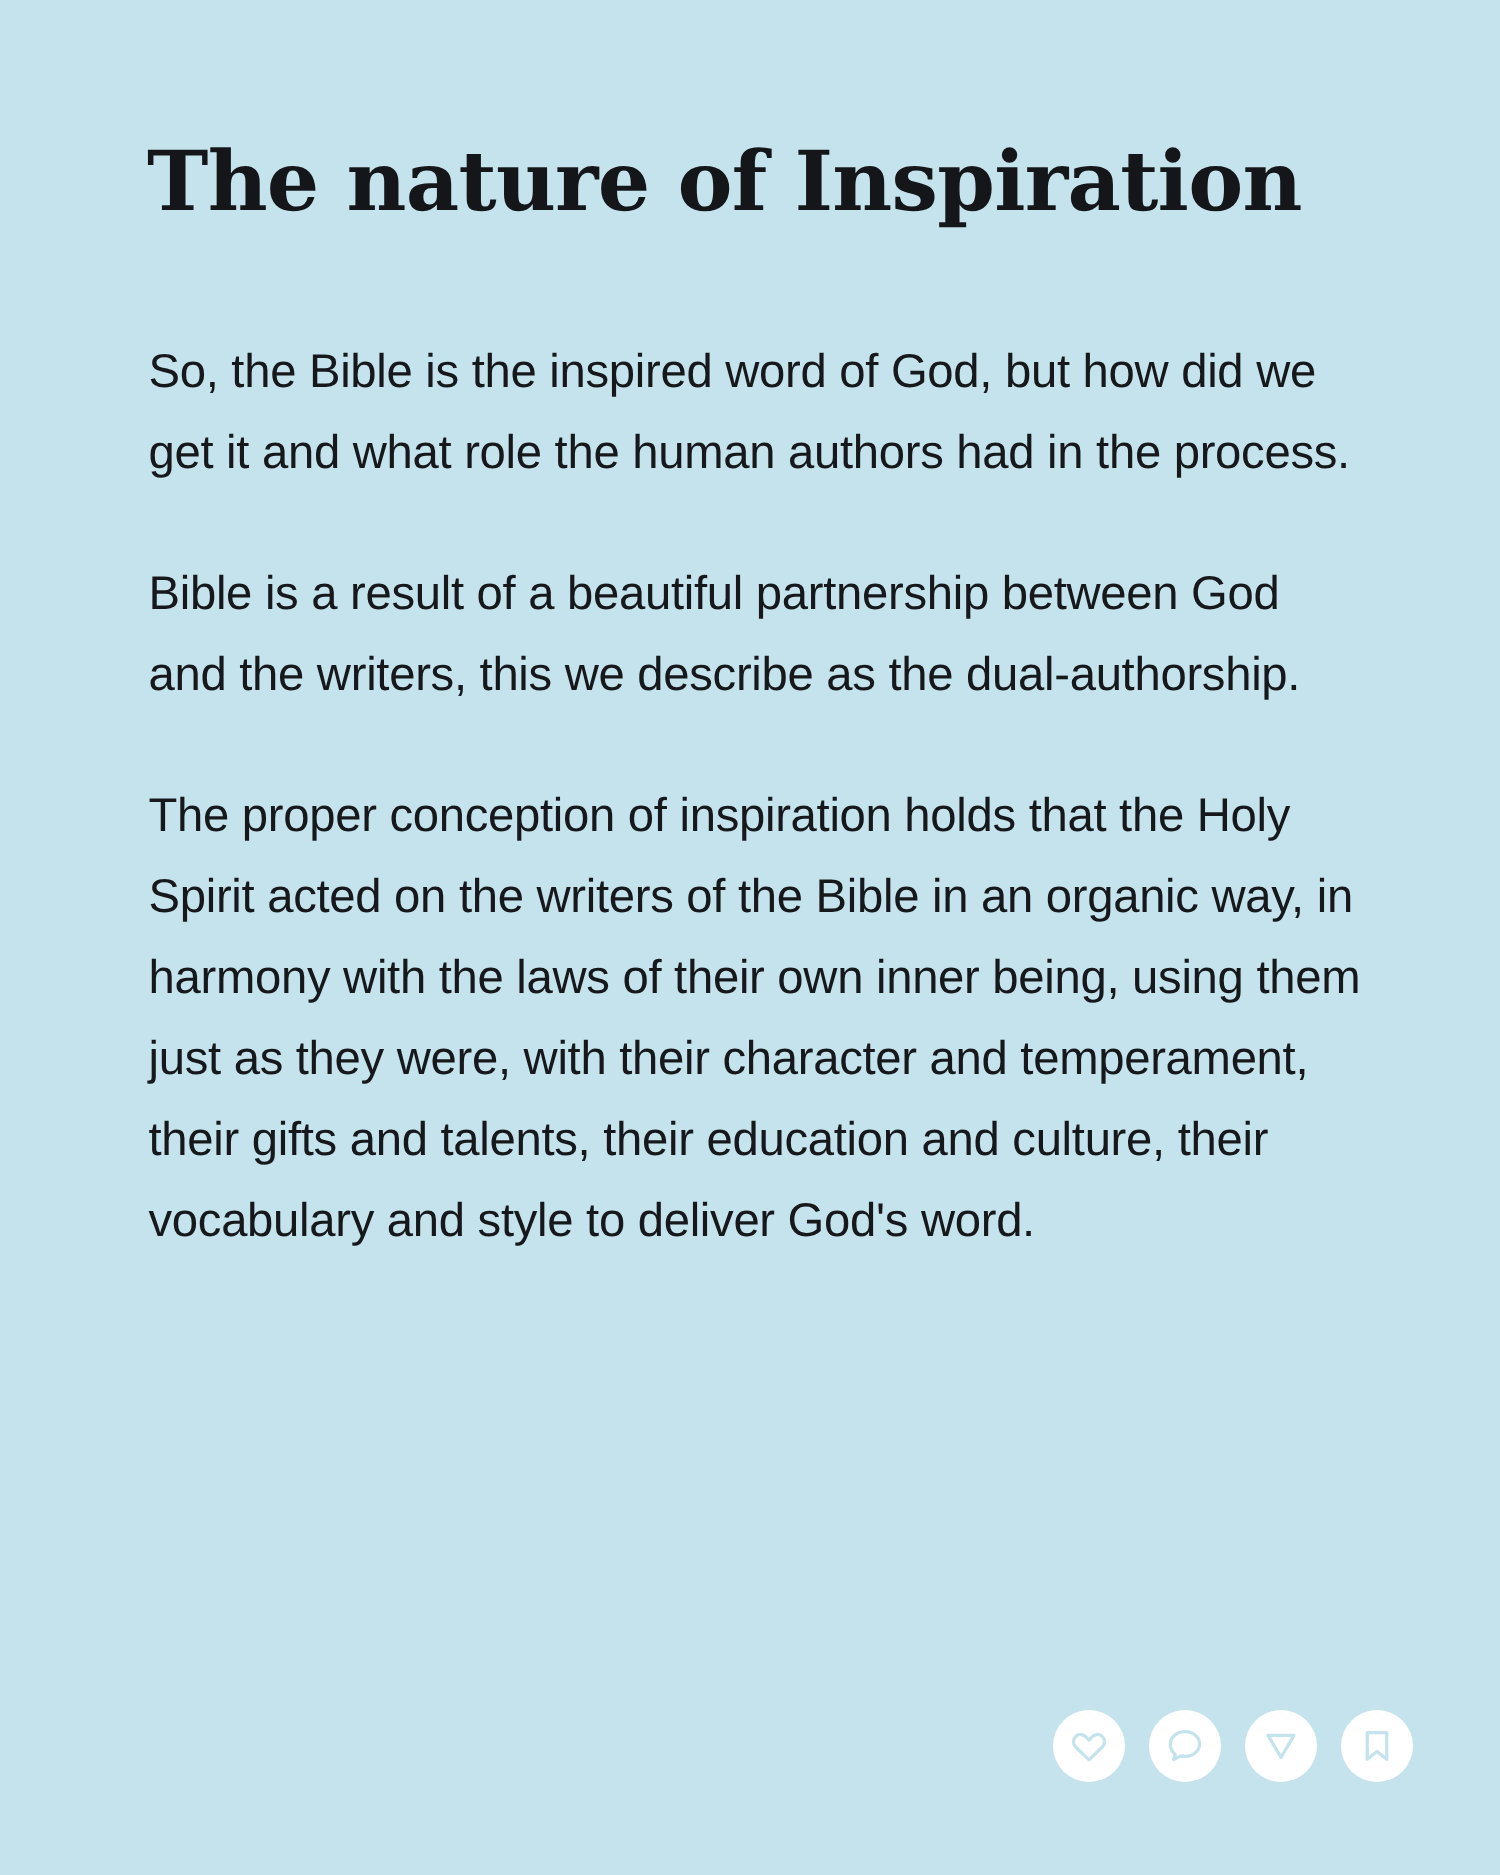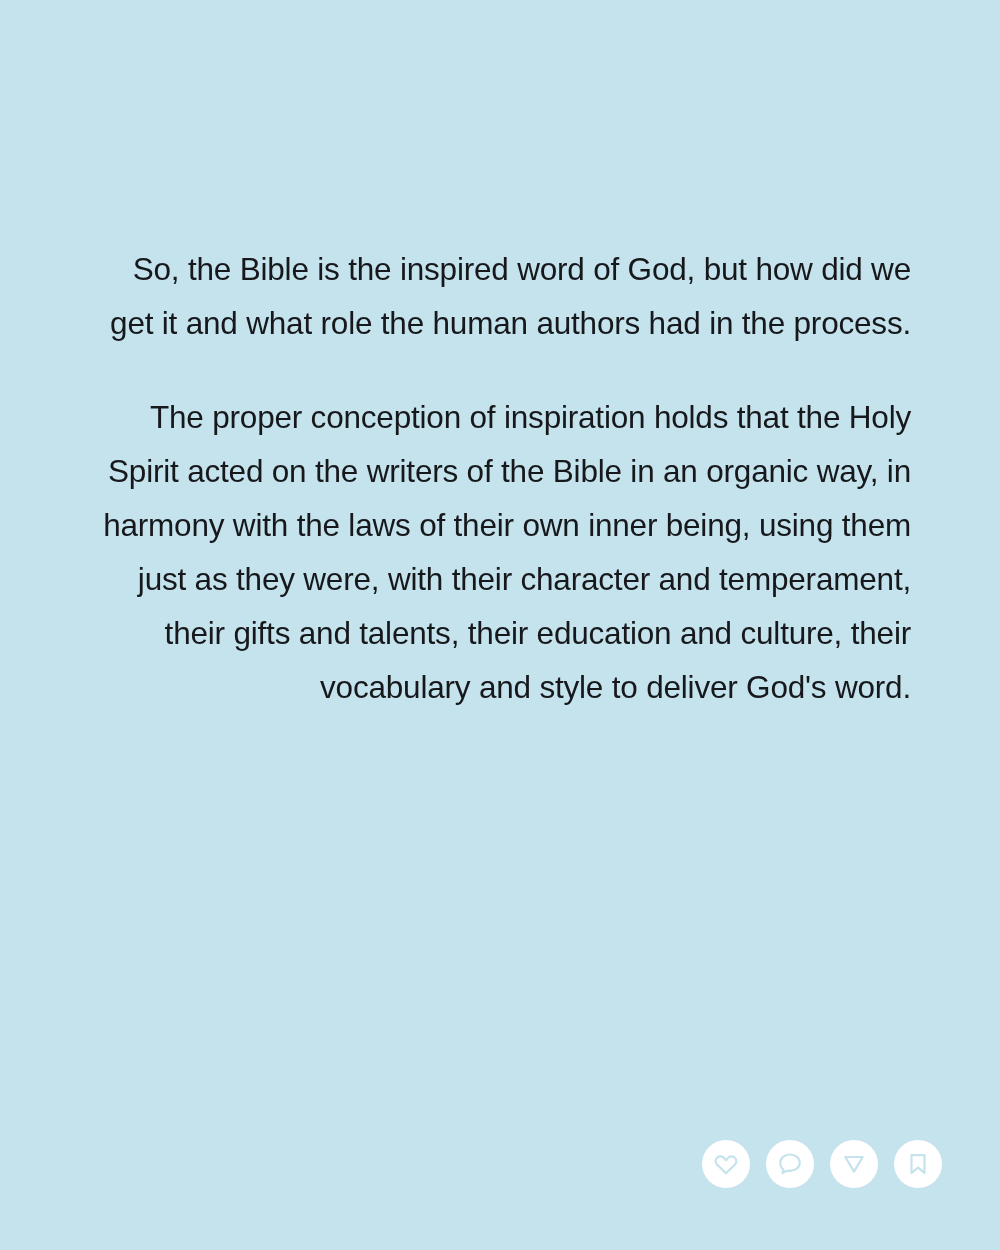--- a/index.html
+++ b/index.html
@@ -28,23 +28,22 @@
     font-weight: 700;
     font-size: 55px;
     line-height: 1.05;
     letter-spacing: -0.5px;
     color: #14161a;
     margin: 0;
   }
   .body-copy {
     position: absolute;
     left: 99px;
-    top: 242px;
+    top: 220px;
     width: 812px;
-    text-align: right;
   }
   .para {
     font-family: "Liberation Sans", sans-serif;
     font-weight: 400;
     font-size: 31.5px;
     line-height: 54px;
     color: #16181c;
     margin: 0 0 40px 0;
     letter-spacing: -0.2px;
   }
@@ -111,23 +110,25 @@
   }
   .social-btn svg {
     display: block;
   }
 </style>
 </head>
 <body>
 
 <div class="card">
 
+  <h1 class="title">The nature of Inspiration</h1>
 
   <div class="body-copy">
     <p class="para">So, the Bible is the inspired word of God, but how did we get it and what role the human authors had in the process.</p>
+    <p class="para">Bible is a result of a beautiful partnership between God and the writers, this we describe as the dual-authorship.</p>
     <p class="para">The proper conception of inspiration holds that the Holy Spirit acted on the writers of the Bible in an organic way, in harmony with the laws of their own inner being, using them just as they were, with their character and temperament, their gifts and talents, their education and culture, their vocabulary and style to deliver God's word.</p>
   </div>
 
 
   <div class="social">
 
     <div class="social-btn">
       <svg width="26" height="26" viewBox="0 0 24 24" aria-hidden="true">
         <path d="M12 20.5 3.8 12.6C1.9 10.8 2 7.7 4 6c1.9-1.7 4.8-1.3 6.4.6l1.6 1.9 1.6-1.9C15.2 4.7 18.1 4.3 20 6c2 1.7 2.1 4.8.2 6.6L12 20.5z" fill="none" stroke="#c5e3ec" stroke-width="2" stroke-linejoin="round"></path>
       </svg>

